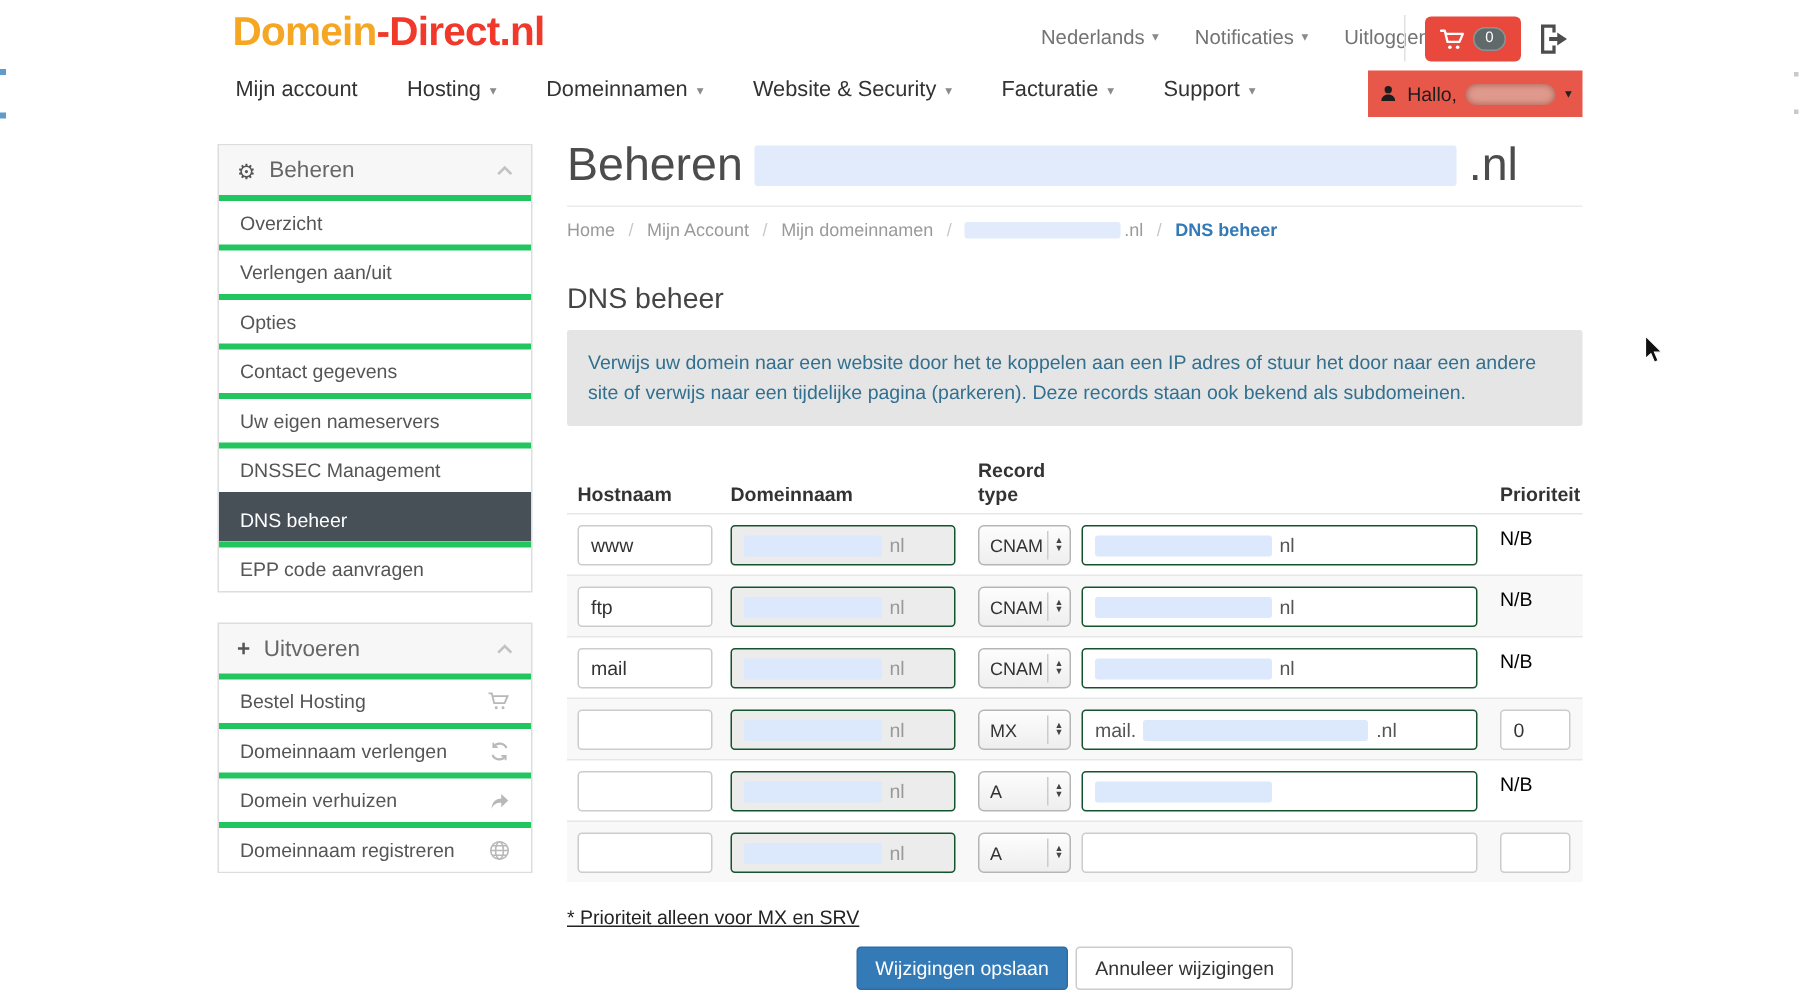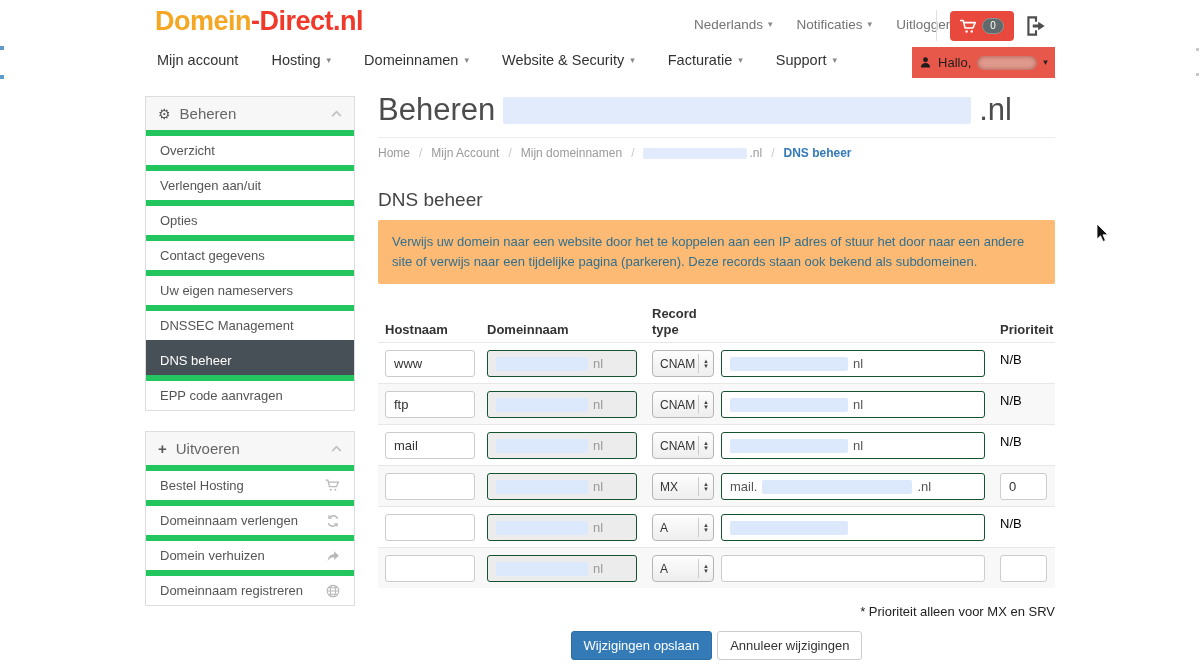--- a/index.html
+++ b/index.html
@@ -40,42 +40,42 @@
   .edge-mark { position:absolute; width:4px; height:4px; background:#2a7ab9; opacity:.75; }
   .edge-mark-r { position:absolute; width:3px; height:3px; background:#bcbcbc; opacity:.8; }
   .cursor { position:absolute; left:1096px; top:224px; }
 
   
   .sidebar { position:absolute; left:145px; top:96px; width:210px; }
   .side-box { border:1px solid #ddd; background:#fff; }
   .side-head { background:#f7f7f7; padding:8px 12px; color:#666; font-size:15px;
                display:flex; align-items:center; gap:9px; }
   .side-head .grow { flex:1; }
-  .side-item { padding:7px 14px; font-size:13px; color:#555; border-top:6px solid #22c55e;
+  .side-item { padding:7px 14px; font-size:13px; color:#555; border-top:4px solid #22c55e;
                background:#fff; cursor:pointer; display:flex; align-items:center; justify-content:space-between; }
   .side-item.active { background:#474f57; color:#fff; border-color:#474f57; }
   .box-gap { height:20px; }
   .plus-ico { font-size:15px; font-weight:700; color:#555; }
   .gear { font-size:14px; color:#555; line-height:1; }
 
   
   .main { position:absolute; left:378px; top:92px; width:677px; }
   .page-title { display:flex; align-items:center; gap:8px; font-size:31px; font-weight:300;
                 color:#4c4c4c; padding-bottom:9px; border-bottom:1px solid #ececec; }
   .title-redaction { width:468px; height:27px; background:#e1ebfc; border-radius:2px; }
 
   .breadcrumb { margin-top:8px; display:flex; align-items:center; gap:9px; font-size:12px; color:#9a9a9a; }
   .bc-sep { color:#c9c9c9; }
   .bc-redaction { width:104px; height:11px; background:#e1ebfc; border-radius:2px; display:inline-block; }
   .bc-domain { display:flex; align-items:center; gap:2px; }
   .bc-current { color:#337ab7; font-weight:700; }
 
   .section-title { margin-top:29px; font-size:19px; font-weight:400; color:#454545; }
 
-  .info-box { margin-top:9px; background:#fdba74; border-radius:2px; padding:12px 14px;
+  .info-box { margin-top:9px; background:#e5e5e5; border-radius:2px; padding:12px 14px;
               font-size:13px; line-height:1.55; color:#31708f; }
 
   
   .dns-table { margin-top:16px; position:relative; }
   .thead { position:relative; height:42px; }
   .th { position:absolute; bottom:5px; font-size:13px; font-weight:700; color:#333; }
   .c-host { left:7px;   width:90px; }
   .c-dom  { left:109px; width:150px; }
   .c-rec  { left:274px; width:62px; }
   .c-adr  { left:343px; width:264px; }
@@ -99,21 +99,21 @@
   .selectbox { height:27px; width:62px; border:1px solid #b5b5b5; border-radius:4px;
                background:linear-gradient(#fdfdfd,#eee); display:flex; align-items:center;
                justify-content:space-between; padding:0 4px 0 7px; font-size:12px; color:#333; cursor:pointer; }
   .stepper { display:flex; flex-direction:column; align-items:center; border-left:1px solid #ccc;
              padding-left:4px; height:19px; justify-content:center; }
   .stepper span { font-size:6px; line-height:5px; color:#444; }
 
   .nb { font-size:13px; color:#000000; }
   .pri-inp { width:47px; }
 
-  .footnote { margin-top:16px; text-align:right; font-size:13px; color:#222; }
+  .footnote { margin-top:16px; text-align:left; font-size:13px; color:#222;text-decoration:underline; }
 
   .btn-row { margin-top:12px; display:flex; justify-content:center; gap:5px; }
   .btn { font-size:13px; padding:6px 12px; border-radius:3px; cursor:pointer;
          font-family:"Liberation Sans",sans-serif; }
   .btn-primary { background:#337ab7; border:1px solid #2e6da4; color:#ffffff; }
   .btn-default { background:#fff; border:1px solid #ccc; color:#333; }
 
   svg { display:block; }
 </style>
 </head>

